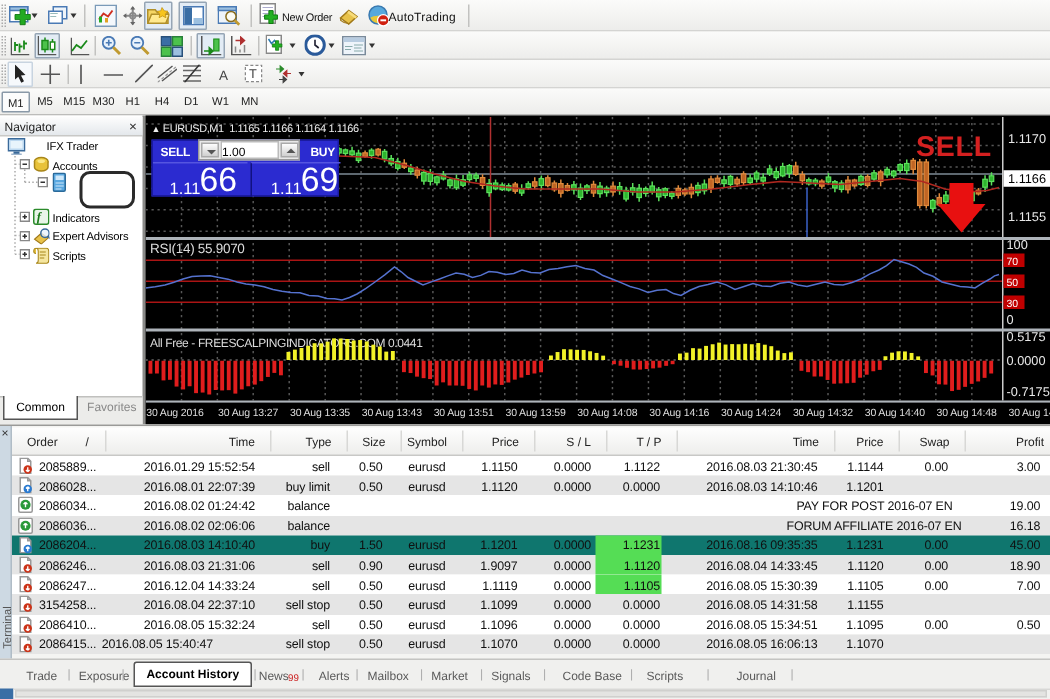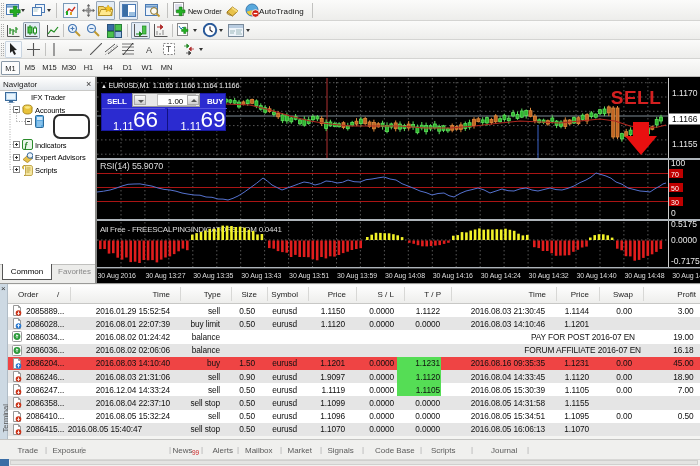--- a/index.html
+++ b/index.html
@@ -646,21 +646,21 @@
       </svg>
     </div>
     <div class="abs" style="left:101px;top:81px;color:#ededed;font-size:7.3px;letter-spacing:-0.25px;white-space:nowrap"><span style="font-size:6px">▲</span>&nbsp;EURUSD,M1&nbsp; 1.1165 1.1166 1.1164 1.1166</div>
     <div class="abs" style="left:101px;top:93px;width:125px;height:38px;background:#2b2bd0;border:1px solid #1a1aa0">
       <div class="abs" style="left:5px;top:2.5px;color:#fff;font-size:8px;font-weight:bold;letter-spacing:-0.2px">SELL</div>
       <div class="abs" style="left:105px;top:2.5px;color:#fff;font-size:8px;font-weight:bold;letter-spacing:-0.2px">BUY</div>
       <div class="abs" style="left:30px;top:-1px;width:68px;height:14px;background:#e8e8e8;border:1px solid #999">
         <div class="abs" style="left:1px;top:1px;width:12px;height:10px;background:linear-gradient(#fdfdfd,#d0d0d0);border:1px solid #aaa">
           <div class="abs" style="left:3px;top:3.5px;width:0;height:0;border-left:3px solid transparent;border-right:3px solid transparent;border-top:3.5px solid #555"></div>
         </div>
-        <div class="abs" style="left:24px;top:0;width:39px;height:12px;background:#fff;border:1px solid #bbb;font-size:8px;text-align:center;padding:1.5px 2px 0 0;color:#000">1.00</div>
+        <div class="abs" style="left:14px;top:0;width:39px;height:12px;background:#fff;border:1px solid #bbb;font-size:8px;text-align:left;padding:1.5px 2px 0 0;color:#000">1.00</div>
         <div class="abs" style="left:54px;top:1px;width:12px;height:10px;background:linear-gradient(#fdfdfd,#d0d0d0);border:1px solid #aaa">
           <div class="abs" style="left:3px;top:3px;width:0;height:0;border-left:3px solid transparent;border-right:3px solid transparent;border-bottom:3.5px solid #555"></div>
         </div>
       </div>
       <div class="abs" style="left:0;top:13.5px;width:63px;height:23.5px;border-top:1px solid #5555e0">
         <div class="abs" style="left:11px;top:11px;color:#fff;font-size:11px">1.11</div>
         <div class="abs" style="left:31px;top:0px;color:#fff;font-size:22.5px;line-height:22px">66</div>
       </div>
       <div class="abs" style="left:64.5px;top:13.5px;width:60.5px;height:23.5px;border-top:1px solid #5555e0;border-left:1.5px solid #111180">
         <div class="abs" style="left:13px;top:11px;color:#fff;font-size:11px">1.11</div>
@@ -754,21 +754,21 @@
           <rect x="0.5" y="0.5" width="9" height="10" rx="1" fill="#fff" stroke="#999"></rect>
           <circle cx="5" cy="5.5" r="3.4" fill="#2a9a3a"></circle>
           <path d="M5 3.8v3.4M5 3.8l-1.3 1.3M5 3.8l1.3 1.3" stroke="#fff" stroke-width="0.9" fill="none"></path>
         </svg></div>
       <div style="left:18px">2086036...</div>
       <div class="r" style="right:530px">2016.08.02 02:06:06</div>
       <div class="r" style="right:480px">balance</div>
       <div class="r" style="right:59px">FORUM AFFILIATE 2016-07 EN</div>
       <div class="r" style="right:6.5px">16.18</div>
     </div>
-    <div class="trow" style="top:356.8px;background:#ef4444">
+    <div class="trow" style="top:356.8px;background:#0f766e">
       <div class="abs" style="left:389px;top:0;width:44px;height:13.2px;background:#55dd55"></div>
       <div style="left:4px;top:1px"><svg width="10" height="11">
           <path d="M1.5 0.5h5l2 2v8h-7z" fill="#fff" stroke="#999"></path>
           <path d="M6.5 0.5v2h2" fill="none" stroke="#999"></path>
           <circle cx="6.5" cy="8" r="2.8" fill="#2a7ad0"></circle>
           <path d="M6.5 9.5v-3M6.5 6.5l-1.2 1.2M6.5 6.5l1.2 1.2" stroke="#fff" stroke-width="0.9" fill="none"></path>
         </svg></div>
       <div style="left:18px">2086204...</div>
       <div class="r" style="right:530px">2016.08.03 14:10:40</div>
       <div class="r" style="right:480px">buy</div>
@@ -824,21 +824,21 @@
       <div class="r" style="right:68px">0.00</div>
       <div class="r" style="right:6.5px">7.00</div>
     </div>
     <div class="trow" style="top:396.4px;background:#e5e5e5">
       <div style="left:4px;top:1px"><svg width="10" height="11">
           <path d="M1.5 0.5h5l2 2v8h-7z" fill="#fff" stroke="#999"></path>
           <path d="M6.5 0.5v2h2" fill="none" stroke="#999"></path>
           <circle cx="6.5" cy="8" r="2.8" fill="#cc3318"></circle>
           <path d="M6.5 6.5v3M6.5 9.5l-1.2-1.2M6.5 9.5l1.2-1.2" stroke="#fff" stroke-width="0.9" fill="none"></path>
         </svg></div>
-      <div style="left:18px">2086358...</div>
+      <div style="left:18px">3154258...</div>
       <div class="r" style="right:530px">2016.08.04 22:37:10</div>
       <div class="r" style="right:480px">sell stop</div>
       <div class="r" style="right:445px">0.50</div>
       <div class="r" style="right:403px">eurusd</div>
       <div class="r" style="right:355px">1.1099</div>
       <div class="r" style="right:306px">0.0000</div>
       <div class="r" style="right:260px">0.0000</div>
       <div class="r" style="right:155px">2016.08.05 14:31:58</div>
       <div class="r" style="right:111px">1.1155</div>
     </div>
@@ -874,20 +874,21 @@
       <div class="r" style="right:480px">sell stop</div>
       <div class="r" style="right:445px">0.50</div>
       <div class="r" style="right:403px">eurusd</div>
       <div class="r" style="right:355px">1.1070</div>
       <div class="r" style="right:306px">0.0000</div>
       <div class="r" style="right:260px">0.0000</div>
       <div class="r" style="right:155px">2016.08.05 16:06:13</div>
       <div class="r" style="right:111px">1.1070</div>
     </div>
     <div class="abs" style="left:0;top:439px;width:700px;height:20px;background:#f0f0ee;border-top:1px solid #c4c4c2"></div>
+    <div class="abs" style="left:89px;top:441px;width:79px;height:17px;background:#fff;border:1px solid #555;border-radius:2px 2px 0 0;text-align:center;font-size:8px;font-weight:bold;color:#000;line-height:16px">Account History</div>
     <div class="abs tab" style="left:17.5px;top:446px">Trade</div>
     <div class="abs tab" style="left:52.5px;top:446px">Exposure</div>
     <div class="abs tab" style="left:172.5px;top:446px">News</div>
     <div class="abs tab" style="left:212.5px;top:446px">Alerts</div>
     <div class="abs tab" style="left:245px;top:446px">Mailbox</div>
     <div class="abs tab" style="left:287.5px;top:446px">Market</div>
     <div class="abs tab" style="left:327.5px;top:446px">Signals</div>
     <div class="abs tab" style="left:375px;top:446px">Code Base</div>
     <div class="abs tab" style="left:431px;top:446px">Scripts</div>
     <div class="abs tab" style="left:491px;top:446px">Journal</div>

